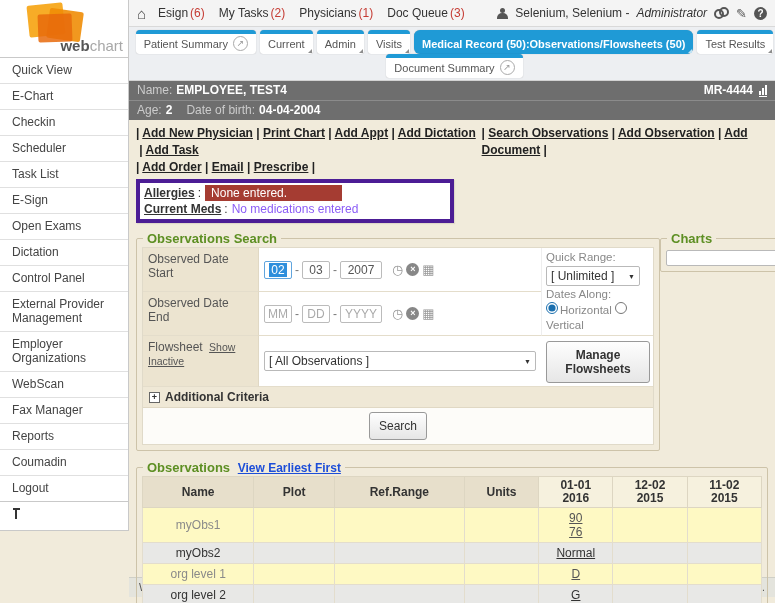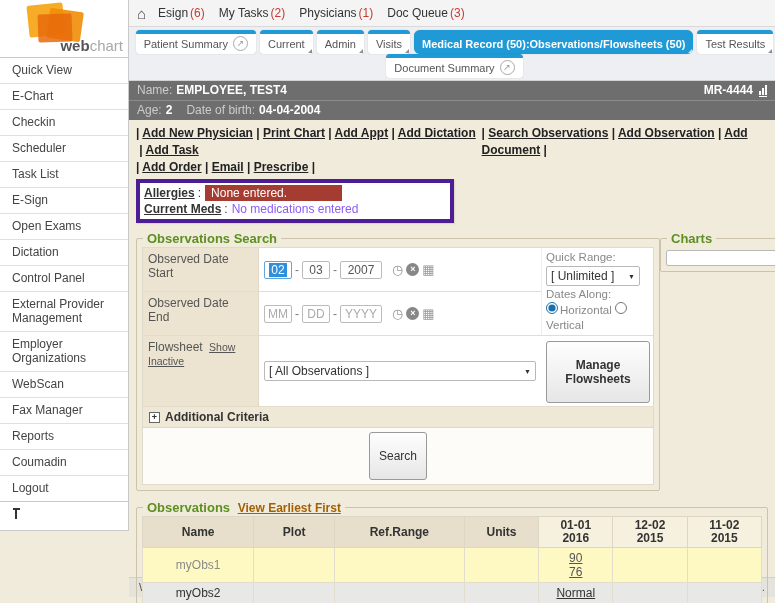--- a/index.html
+++ b/index.html
@@ -78,21 +78,21 @@
   .abox-label{color:#333;font-weight:bold;text-decoration:underline;margin-right:3px;white-space:nowrap;}
   .abox-colon{color:#333;margin-right:4px;}
   .allergy-value{background:#a53c32;color:#fff;padding:1px 6px;display:inline-block;min-width:125px;}
   .meds-value{color:#8b5cf6;}
 
   .fs-row{display:flex;align-items:flex-start;margin-top:8px;padding-right:2px;justify-content:space-between;}
   fieldset{border:1px solid #cdc3a9;border-radius:2px;margin:0;padding:1px 5px 5px;}
   legend{color:#5d8f23;font-weight:bold;font-size:13px;padding:0 4px;margin-left:1px;}
   .fs-search{width:417px;flex:none;}
   .fs-charts{width:208px;flex:none;}
-  .legend-link{color:#a16207;font-weight:bold;font-size:12px;text-decoration:underline;margin-left:4px;}
+  .legend-link{color:#1d4ed8;font-weight:bold;font-size:12px;text-decoration:underline;margin-left:4px;}
 
   .sgrid{display:grid;grid-template-columns:116px 1fr 112px;background:#fff;border:1px solid #e0dac9;}
   .cell{padding:4px 5px;border-bottom:1px solid #e4ddcb;}
   .c-label{background:#ece4d0;color:#555;border-right:1px solid #e0d8c4;line-height:14px;}
   .c-inputs{display:flex;align-items:center;gap:3px;background:#fff;}
   .c-right{grid-row:1 / span 2;grid-column:3;background:#fff;padding:2px 4px;border-bottom:1px solid #e4ddcb;border-left:1px solid #eee;font-size:11.5px;color:#888;line-height:15px;}
   .di{min-width:24px;height:16px;border:1px solid #bbb;border-radius:2px;background:#fff;display:inline-flex;align-items:center;justify-content:center;font-size:12px;color:#555;padding:0 1px;}
   .di.yyyy{min-width:38px;}
   .di.focus{border-color:#61a5de;}
   .di.focus span{background:#2f8fdc;color:#fff;padding:0 2px;}
@@ -104,21 +104,21 @@
   .ico-clear::before{content:"×";}
   .ico-cal{color:#999;font-size:13px;line-height:1;}
   .ico-cal::before{content:"▦";}
   .select{border:1px solid #b9b9b9;border-radius:2px;background:#fff;padding:1px 4px;display:inline-flex;justify-content:space-between;align-items:center;font-size:12px;color:#333;cursor:pointer;height:16px;line-height:15px;}
   .select .arrow{font-size:7px;color:#333;margin-left:6px;}
   .qr-select{width:84px;margin:1px 0 1px;}
   .radio-wrap{color:#888;}
   .radio-wrap input{width:12px;height:12px;margin:0 2px -2px 0;accent-color:#1b6fae;}
   .show-inactive{color:#555;font-size:10.5px;text-decoration:underline;margin-left:3px;}
   .fl-select{width:262px;}
-  .btn{border:1px solid #999;border-radius:3px;background:linear-gradient(#fefefe,#e6e6e6);padding:16px 9px;font-size:12px;color:#333;font-family:inherit;cursor:pointer;}
+  .btn{border:1px solid #999;border-radius:3px;background:linear-gradient(#fefefe,#e6e6e6);padding:6px 9px;font-size:12px;color:#333;font-family:inherit;cursor:pointer;}
   .btn-manage{font-weight:bold;margin:2px 0 0 2px;}
   .c-manage{background:#fff;display:flex;align-items:flex-start;border-bottom:1px solid #e4ddcb;padding:3px 3px;}
   .addl-row{grid-column:1 / span 3;background:#efe8d6;padding:3px 6px;font-weight:bold;color:#333;border-bottom:1px solid #e0d8c4;display:flex;align-items:center;gap:5px;}
   .plusbox{width:9px;height:9px;border:1px solid #666;background:#fff;color:#333;font-size:9px;line-height:8px;text-align:center;display:inline-block;}
   .plusbox::before{content:"+";}
   .search-row{grid-column:1 / span 3;background:#fdfcf9;text-align:center;padding:4px;}
   .charts-select{width:100%;margin-top:2px;box-sizing:border-box;}
 
   .fs-obs{margin-top:9px;margin-right:1px;}
   table.obs{width:100%;border-collapse:collapse;table-layout:fixed;font-size:12px;}
@@ -184,20 +184,28 @@
           </a>
           <a class="nav-item">
             <span class="nav-label">Physicians </span>
             <span class="nav-count">(1)</span>
           </a>
           <a class="nav-item">
             <span class="nav-label">Doc Queue </span>
             <span class="nav-count">(3)</span>
           </a>
         </span>
+      <span class="top-right">
+        <span class="user-ico"></span>
+        <span class="user-name">Selenium, Selenium -</span>
+        <span class="user-role">Administrator</span>
+        <span class="chain-ico"></span>
+        <span class="wand-ico">✎</span>
+        <span class="help-ico"></span>
+      </span>
     </div>
 
     <div class="tabsbar">
       <div class="tabrow" id="tabrow1">
           <div class="tab">
             <span class="tab-label">Patient Summary</span>
             <span class="popout"></span>
           </div>
           <div class="tab dd">
             <span class="tab-label">Current</span>

